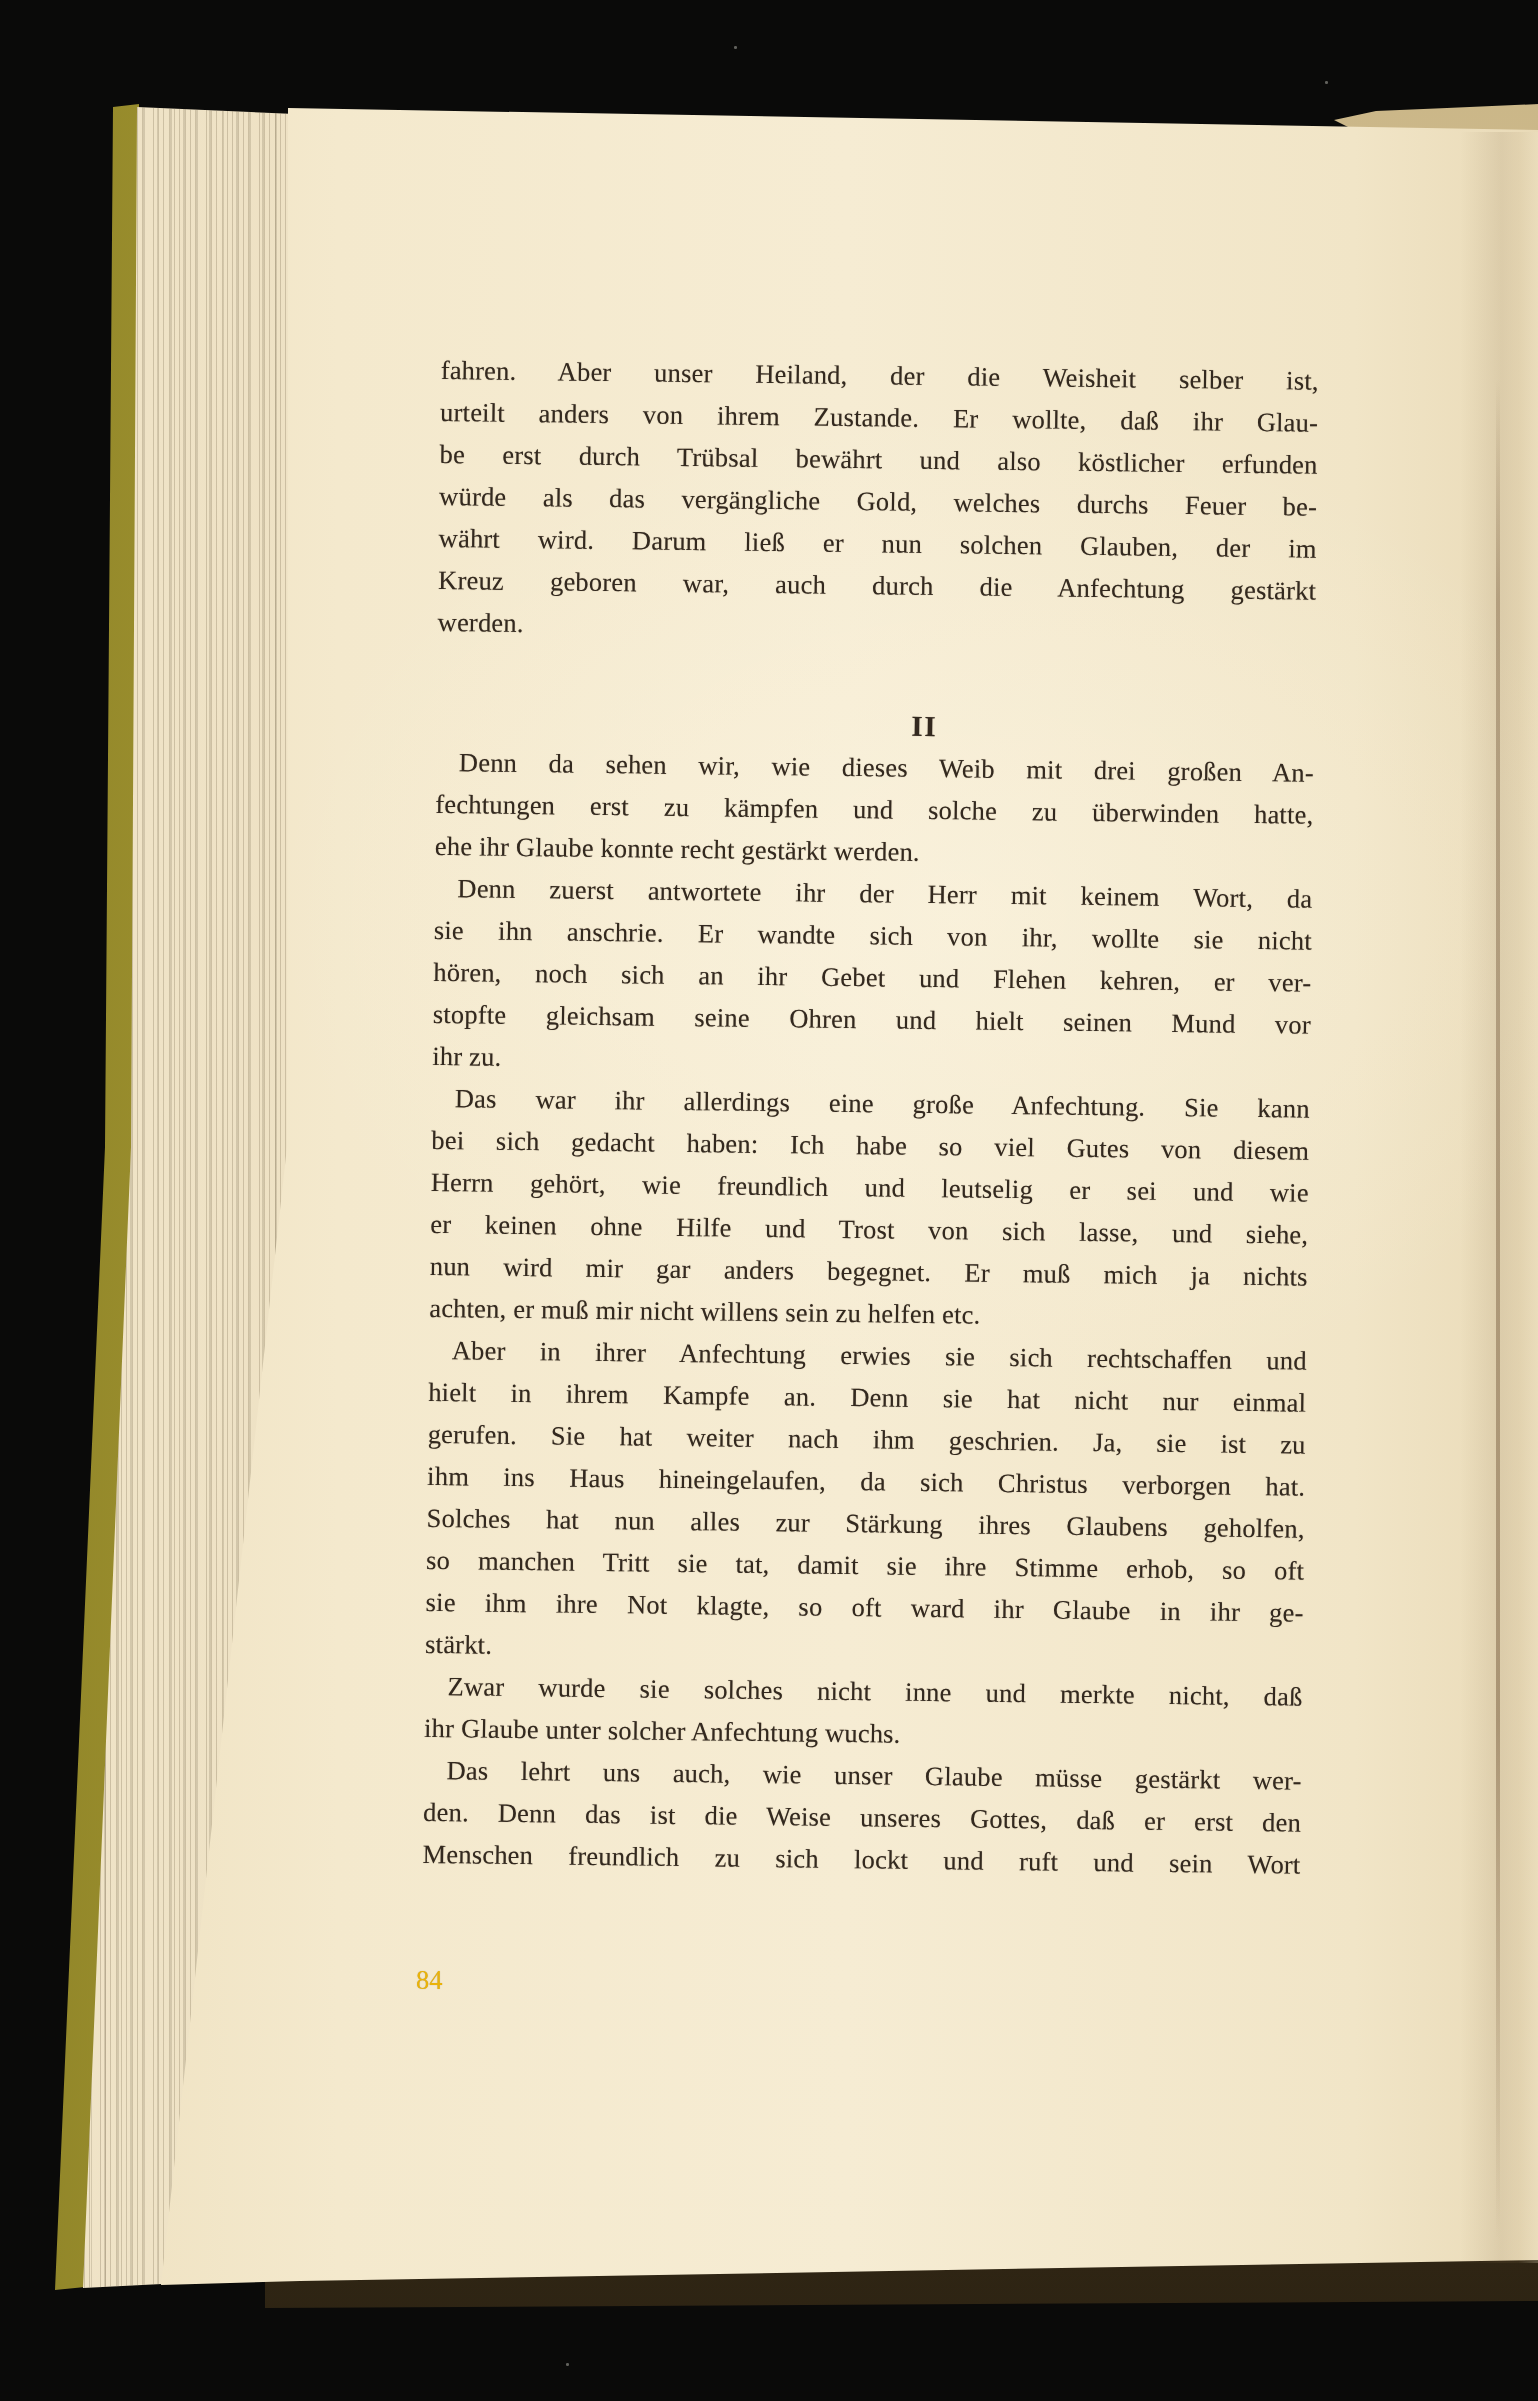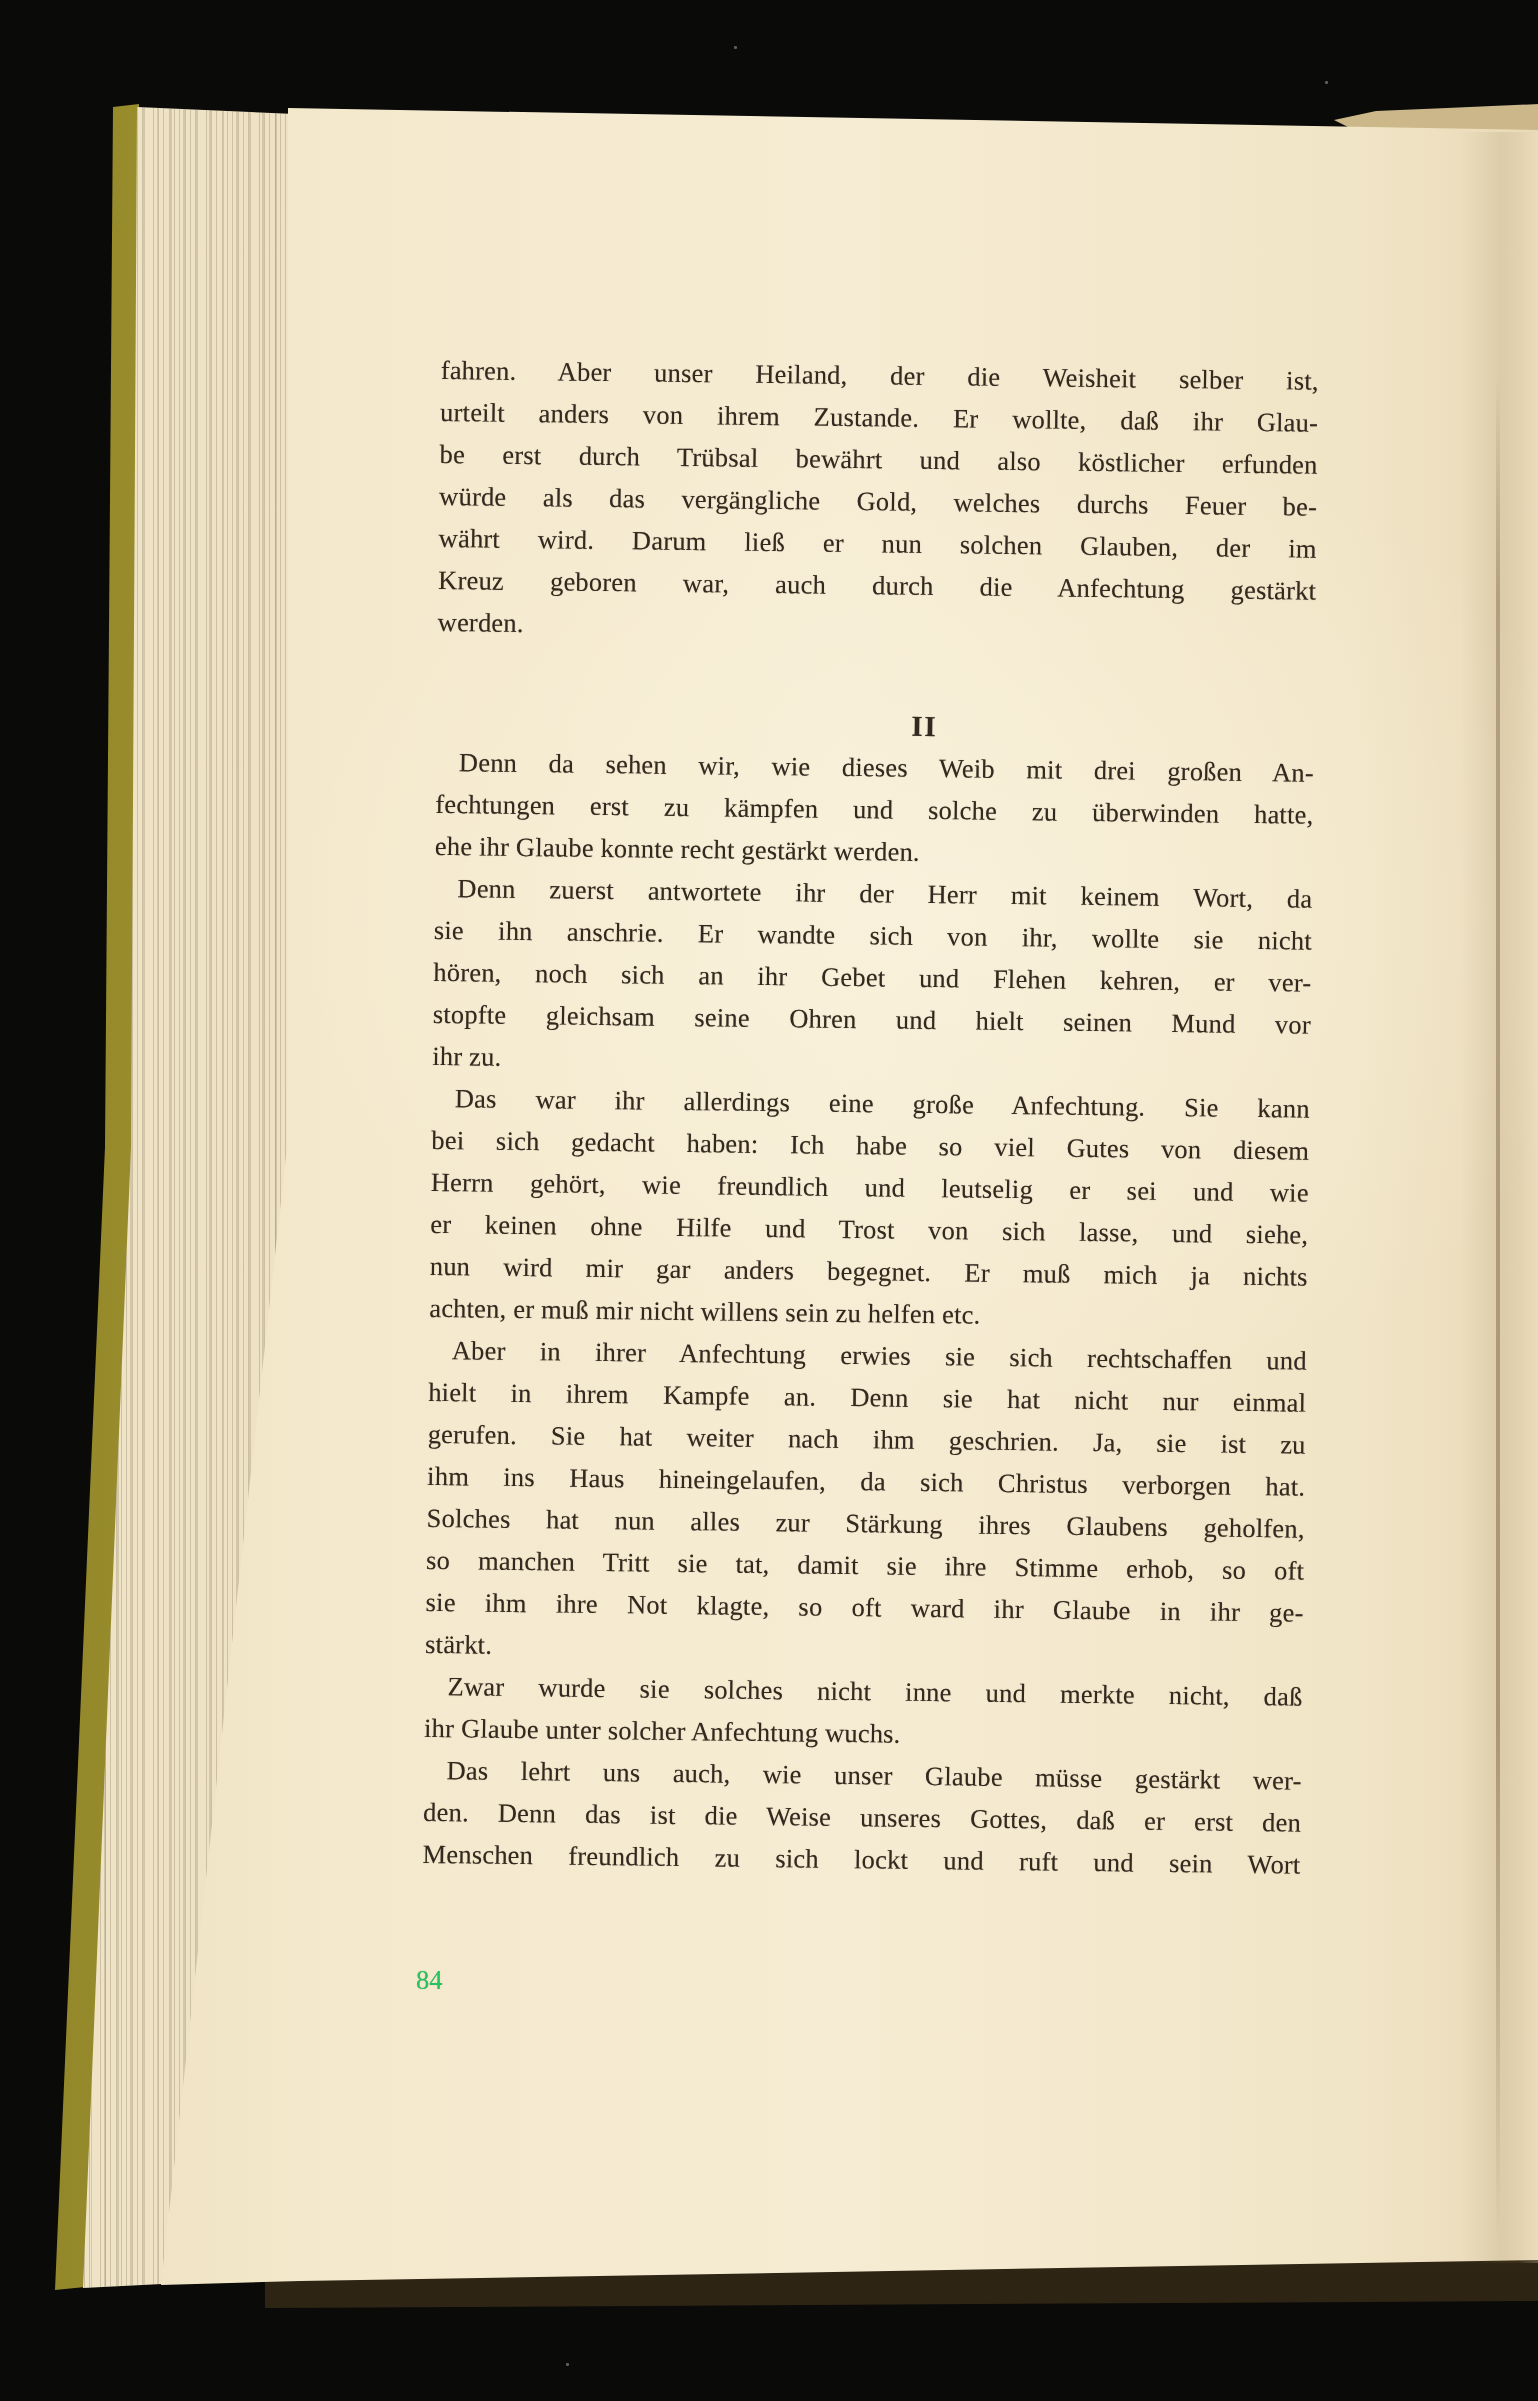--- a/index.html
+++ b/index.html
@@ -72,21 +72,21 @@
   .tline{text-align:justify;text-align-last:justify;white-space:normal;}
   .tline.tlast{text-align-last:left;}
   .tline.tindent{text-indent:23px;}
   .heading{
     margin:56px 0 0 0;line-height:42px;
     font-weight:bold;font-size:29px;letter-spacing:1.8px;
     text-align:center;position:relative;left:49px;
   }
   #page-number{
     position:absolute;left:416px;top:1959px;
-    color:#22c55e;font-size:26.5px;line-height:42px;
+    color:#eab308;font-size:26.5px;line-height:42px;
     text-shadow:0 0 0.9px rgba(72,56,38,.4);
   }
 </style>
 </head>
 <body>
 
 <div id="stage">
 
   <div class="speck" style="left:318px;top:152px;"></div>
   <div class="speck" style="left:866px;top:231px;"></div>

